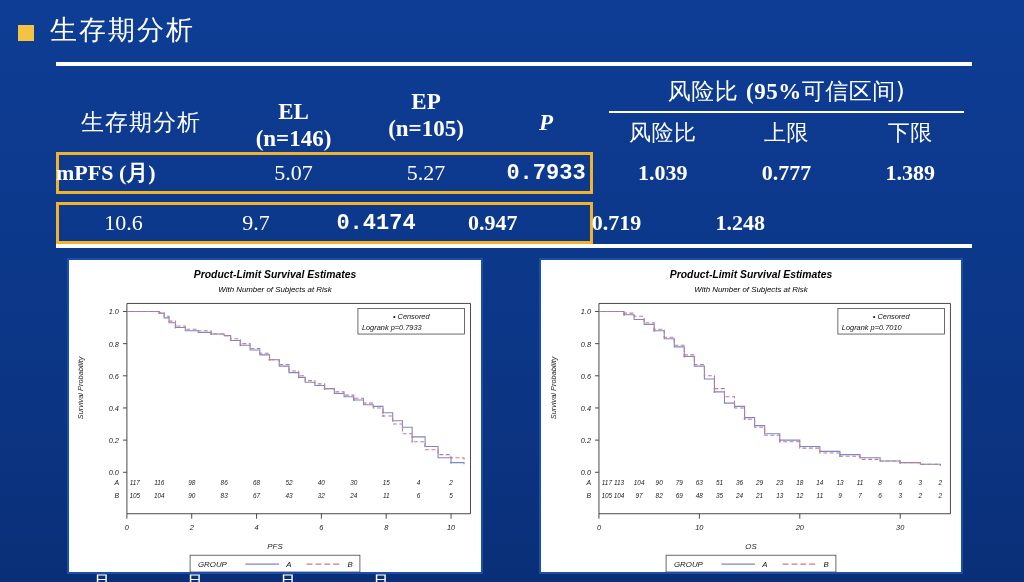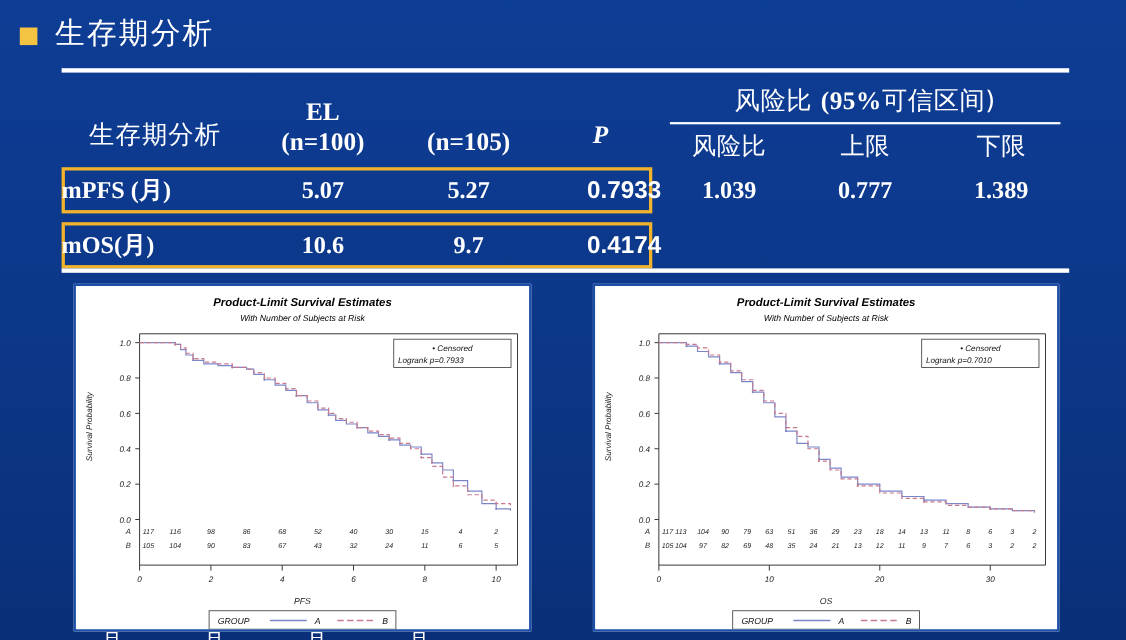--- a/index.html
+++ b/index.html
@@ -27,21 +27,21 @@
   .hdr-left{
     position:absolute;left:0;top:0;width:545px;height:86px;
     display:flex;align-items:flex-end;
   }
   .cell{
     text-align:center;font-weight:bold;
     font-family:"Liberation Serif","DejaVu Serif",serif;
   }
   .c-label{width:170px;font-size:23px;padding-bottom:14px;
            font-family:"DejaVu Sans","Liberation Sans",sans-serif;font-weight:normal;letter-spacing:1px;}
-  .c-el{width:135px;font-size:23px;padding-bottom:10px;line-height:1.15;}
+  .c-el{width:135px;font-size:23px;line-height:1.15;}
   .c-ep{width:130px;font-size:23px;padding-bottom:10px;line-height:1.15;}
   .c-p{width:110px;font-size:23px;font-style:italic;padding-bottom:16px;}
   .hdr-right{position:absolute;left:545px;top:4px;width:371px;height:86px;}
   .hr-title{
     text-align:center;color:#fff;font-size:23px;padding-top:6px;letter-spacing:0.5px;
     font-family:"DejaVu Sans","Liberation Sans",sans-serif;
   }
   .hr-title b{font-family:"Liberation Serif","DejaVu Serif",serif;}
   .hr-rule{height:2px;background:#ffffff;margin:4px 8px 0 8px;}
   .hr-subs{display:flex;padding-top:5px;}
@@ -54,26 +54,26 @@
     position:absolute;left:0;width:537px;height:42px;
     border:3px solid #f0b32b;box-sizing:border-box;
   }
   .box.r1{top:0;}
   .box.r2{top:50px;}
   .datarow{position:absolute;left:0;width:916px;height:42px;display:flex;align-items:center;color:#ffffff;}
   .datarow.r1{top:0;}
   .datarow.r2{top:50px;}
   .d-label{width:170px;font-size:22px;font-weight:bold;
            font-family:"Liberation Serif","DejaVu Serif",serif;}
-  .d-el,.d-ep{font-size:22px;font-weight:bold;text-align:center;
+  .d-el,.d-ep{font-size:22px;font-weight:normal;text-align:center;
               font-family:"Liberation Serif","DejaVu Serif",serif;}
   .d-el{width:135px;}
   .d-ep{width:130px;}
-  .d-p{width:110px;font-size:22px;font-weight:bold;text-align:right;
-       font-family:Liberation Sans, sans-serif;}
+  .d-p{width:110px;font-size:22px;font-weight:bold;text-align:center;
+       font-family:Liberation Mono, monospace;}
   .d-right{width:371px;display:flex;}
   .d-right div{flex:1;text-align:center;font-size:22px;font-weight:bold;
                font-family:"Liberation Serif","DejaVu Serif",serif;}
   .rule-bot{height:4px;background:#ffffff;width:916px;position:absolute;top:92px;left:0;}
   
   .chart-card{
     position:absolute;background:#ffffff;border:2px solid #1b4fa8;box-sizing:border-box;font-style:italic;
   }
   #chart-left{left:67px;top:258px;width:416px;height:316px;}
   #chart-right{left:539px;top:258px;width:424px;height:316px;}
@@ -99,23 +99,24 @@
   </div>
 
   <div class="table-wrap">
     <div class="rule-top"></div>
 
     <div class="hdr">
       <div class="hdr-left">
         <div class="cell c-label">生存期分析</div>
         <div class="cell c-el">
           <div>EL</div>
-          <div>(n=100)</div>
+          <div>(n=146)</div>
         </div>
         <div class="cell c-ep">
+          <div>EP</div>
           <div>(n=105)</div>
         </div>
         <div class="cell c-p">P</div>
       </div>
       <div class="hdr-right">
         <div class="hr-title"><span>风险比 </span><b>(95%</b><span>可信区间)</span></div>
         <div class="hr-rule"></div>
         <div class="hr-subs">
           <div>风险比</div>
           <div>上限</div>
@@ -134,24 +135,28 @@
         <div class="d-ep">5.27</div>
         <div class="d-p">0.7933</div>
         <div class="d-right">
           <div>1.039</div>
           <div>0.777</div>
           <div>1.389</div>
         </div>
       </div>
 
       <div class="datarow r2">
-        <div class="d-label">mOS(月)</div>
         <div class="d-el">10.6</div>
         <div class="d-ep">9.7</div>
         <div class="d-p">0.4174</div>
+        <div class="d-right">
+          <div>0.947</div>
+          <div>0.719</div>
+          <div>1.248</div>
+        </div>
       </div>
 
       <div class="rule-bot"></div>
     </div>
   </div>
 
   <div class="chart-card" id="chart-left">
     <svg class="chart-svg" viewBox="0 0 416 316">
         <rect x="0" y="0" width="416" height="316" fill="#ffffff"></rect>
         <text x="208" y="18" text-anchor="middle" font-size="10.5" font-weight="bold" font-family="&quot;Liberation Sans&quot;,sans-serif" fill="#000">Product-Limit Survival Estimates</text>

